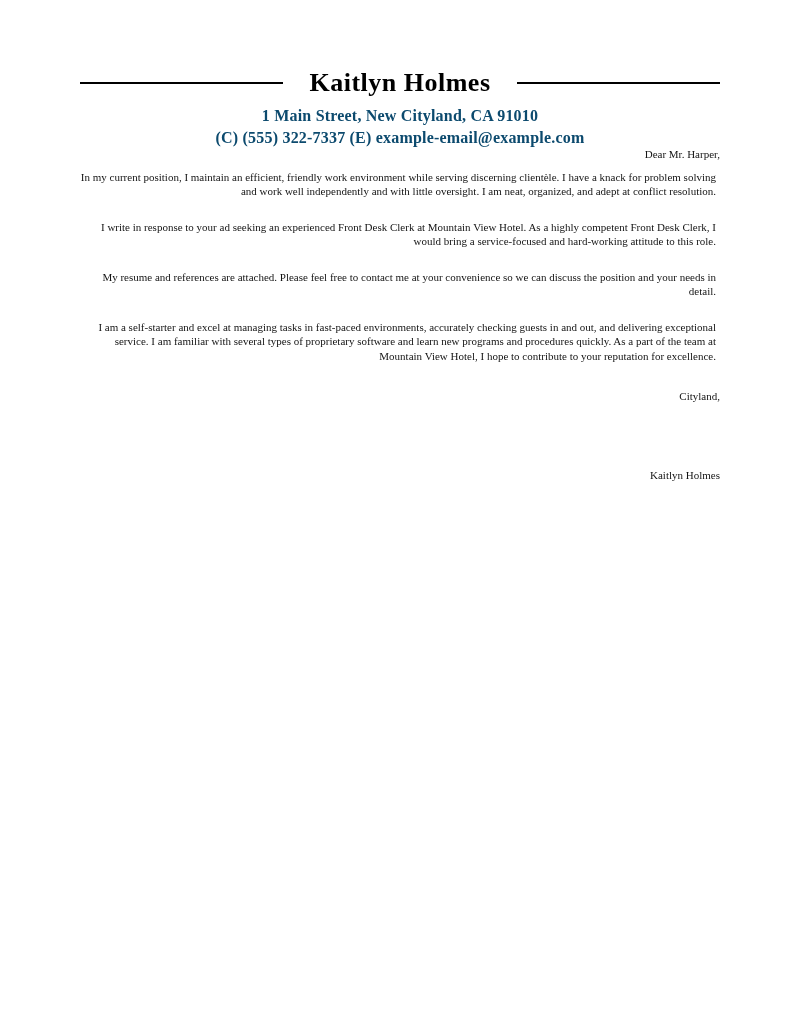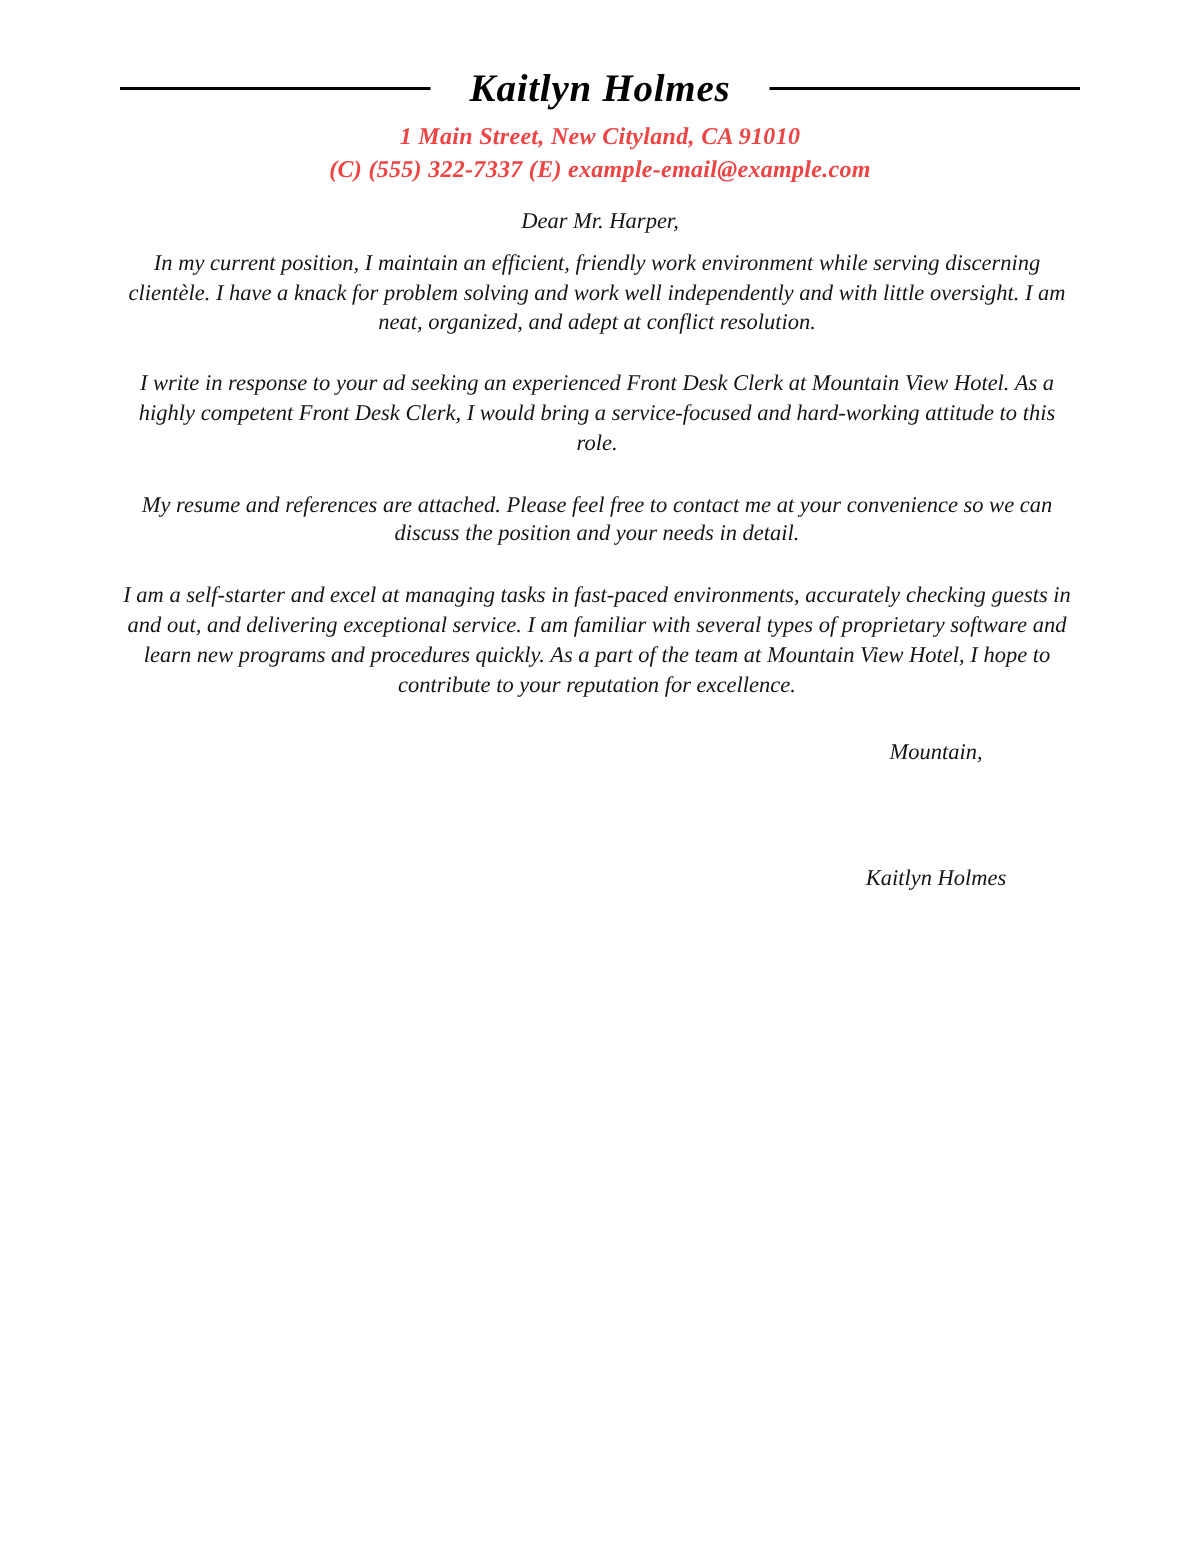--- a/index.html
+++ b/index.html
@@ -13,22 +13,21 @@
     height: 1035px;
     font-family: "Liberation Serif", "DejaVu Serif", serif;
     color: #1a1a1a;
     position: relative;
   }
 
   .page {
     width: 800px;
     height: 1035px;
     background: #ffffff;
-    padding: 44px 80px 0 80px;
-    font-style: italic;
+    padding: 68px 80px 0 80px;
   }
 
   
   .header {
     text-align: center;
   }
 
   .name-row {
     display: flex;
     align-items: center;
@@ -48,37 +47,36 @@
     font-weight: bold;
     color: #000000;
     letter-spacing: 0.5px;
     white-space: nowrap;
     font-family: "Liberation Serif", "DejaVu Serif", serif;
   }
 
   .contact-line {
     font-weight: bold;
     font-size: 16px;
-    color: #ef4444;
+    color: #0c4a6e;
     margin-top: 9px;
     letter-spacing: 0.2px;
   }
 
   .contact-line.second {
     margin-top: 4px;
     text-align: center;
   }
 
   
   .letter-body {
-    margin-top: 16px;
-    font-size: 15px;
+    font-size: 11px;
     line-height: 1.32;
     color: #141414;
-    text-align: center;
+    text-align: right;
   }
 
   .salutation {
     margin-bottom: 8px;
   }
 
   .para {
     margin-bottom: 21px;
     max-width: 636px;
   }
@@ -117,19 +115,19 @@
 
     <p class="para">In my current position, I maintain an efficient, friendly work environment while serving discerning clientèle. I have a knack for problem solving and work well independently and with little oversight. I am neat, organized, and adept at conflict resolution.</p>
 
     <p class="para">I write in response to your ad seeking an experienced Front Desk Clerk at Mountain View Hotel. As a highly competent Front Desk Clerk, I would bring a service-focused and hard-working attitude to this role.</p>
 
     <p class="para">My resume and references are attached. Please feel free to contact me at your convenience so we can discuss the position and your needs in detail.</p>
 
     <p class="para">I am a self-starter and excel at managing tasks in fast-paced environments, accurately checking guests in and out, and delivering exceptional service. I am familiar with several types of proprietary software and learn new programs and procedures quickly. As a part of the team at Mountain View Hotel, I hope to contribute to your reputation for excellence.</p>
 
     <div class="closing-block">
-      <div class="closing">Mountain,</div>
+      <div class="closing">Cityland,</div>
       <div class="signature">Kaitlyn Holmes</div>
     </div>
 
   </div>
 
 </div>
 
 </body></html>

